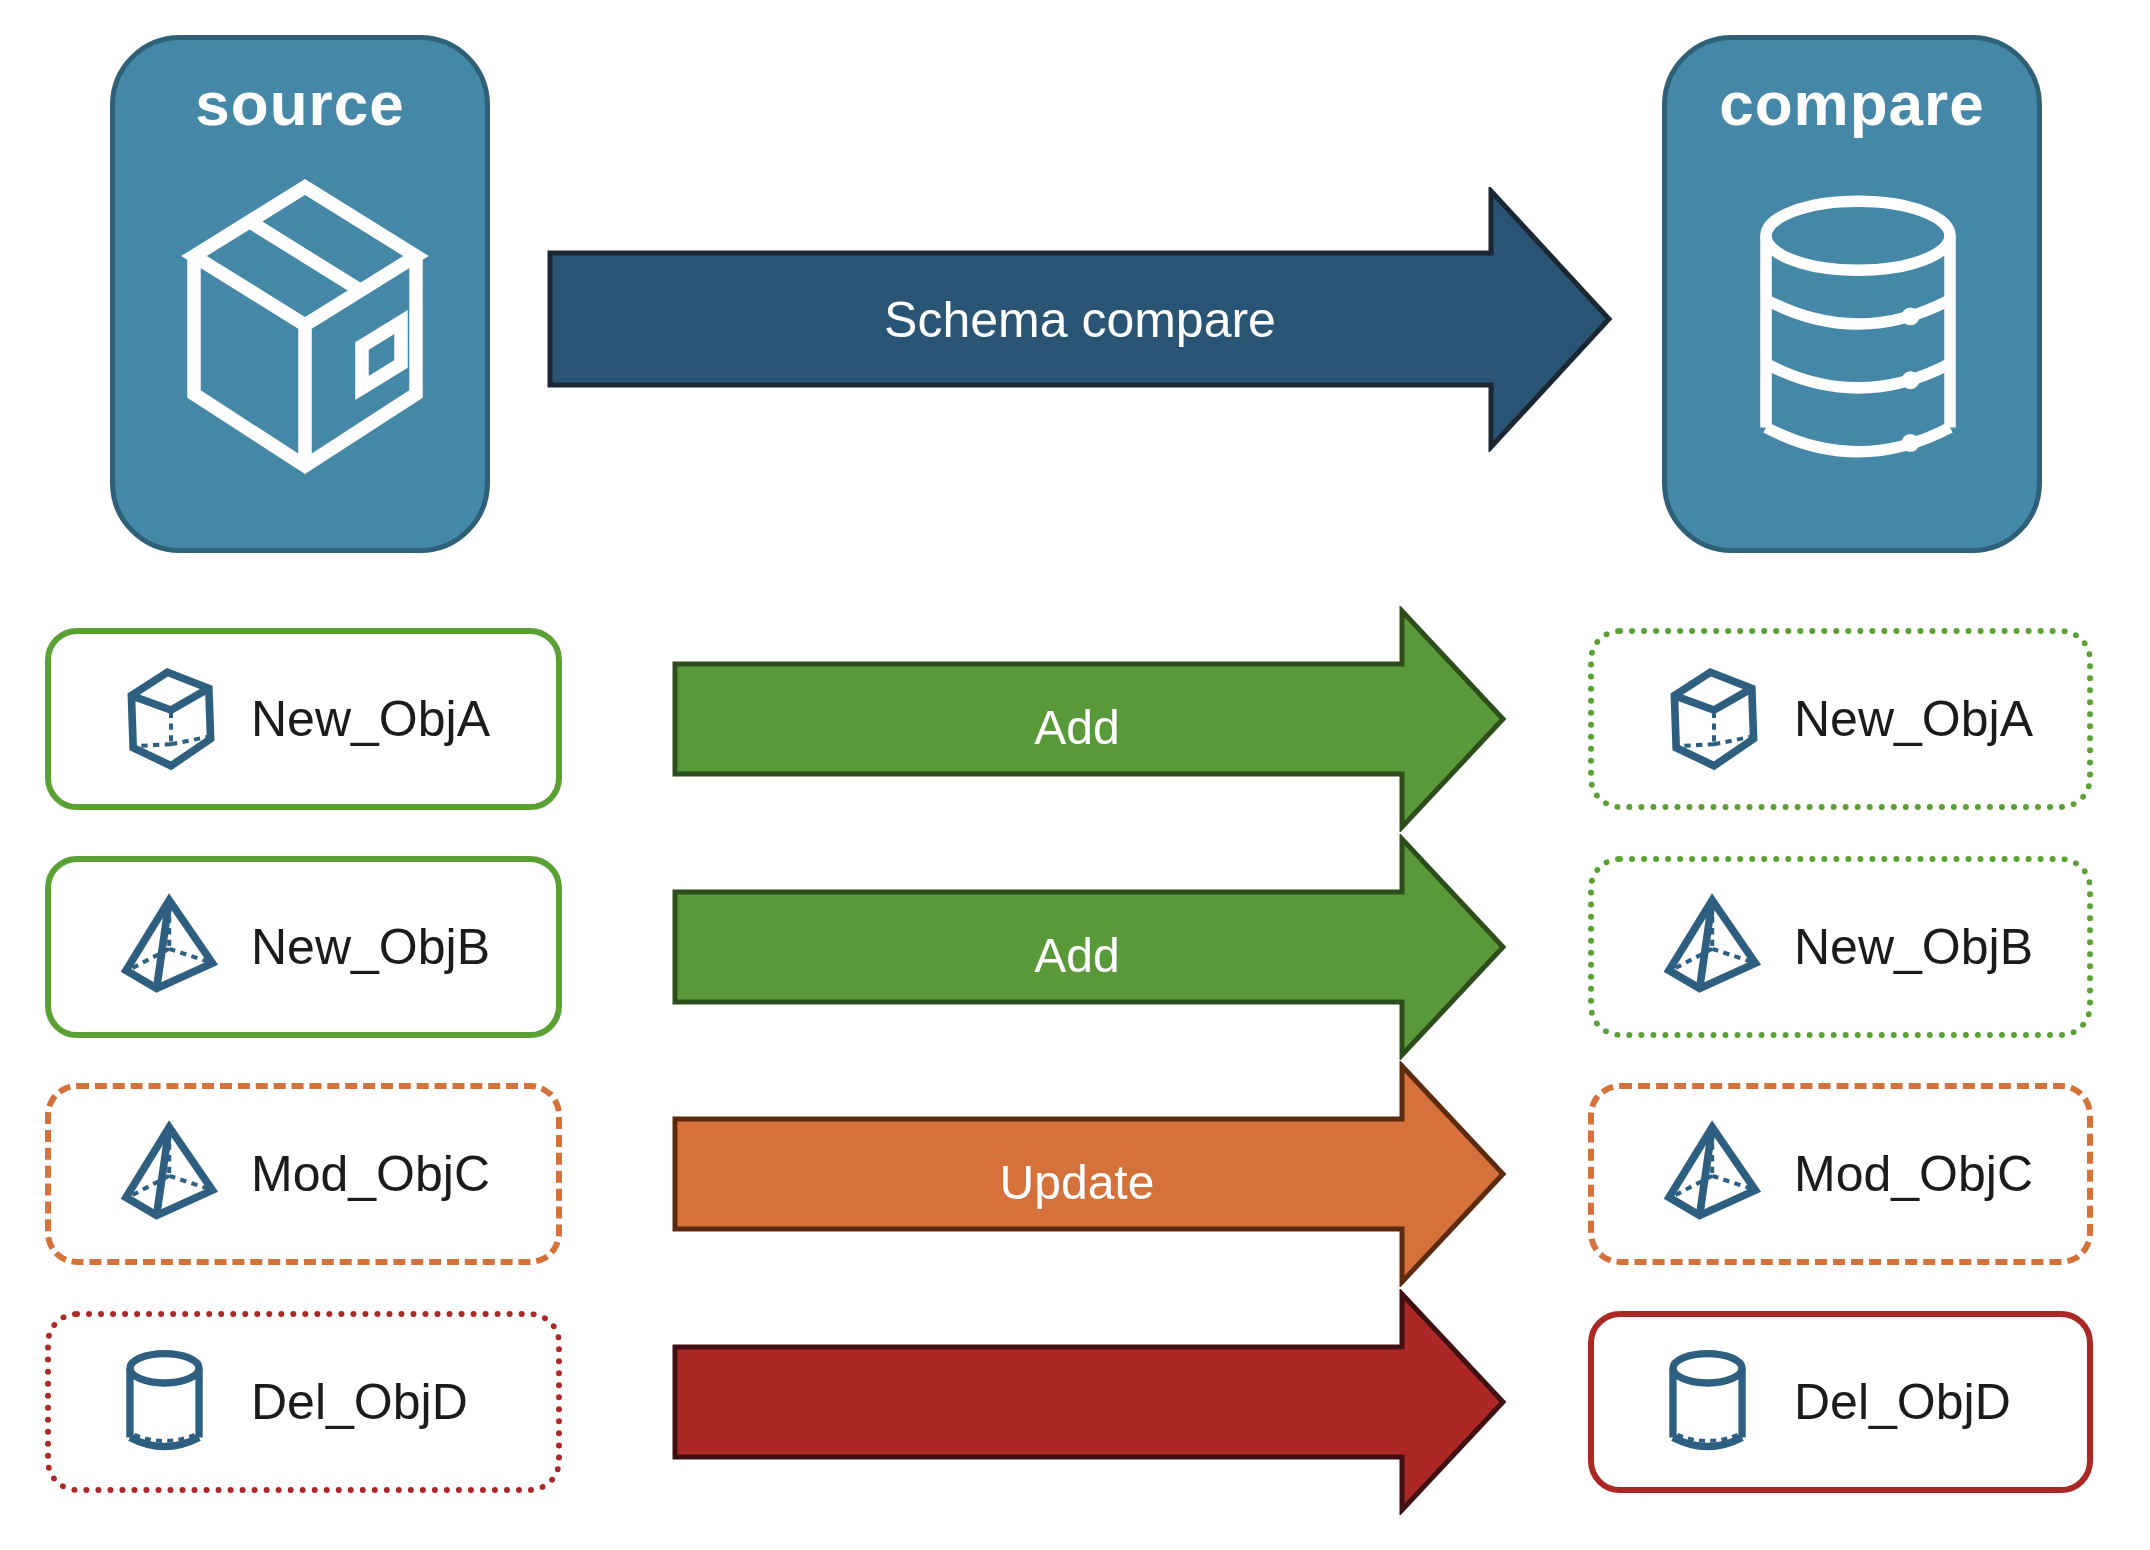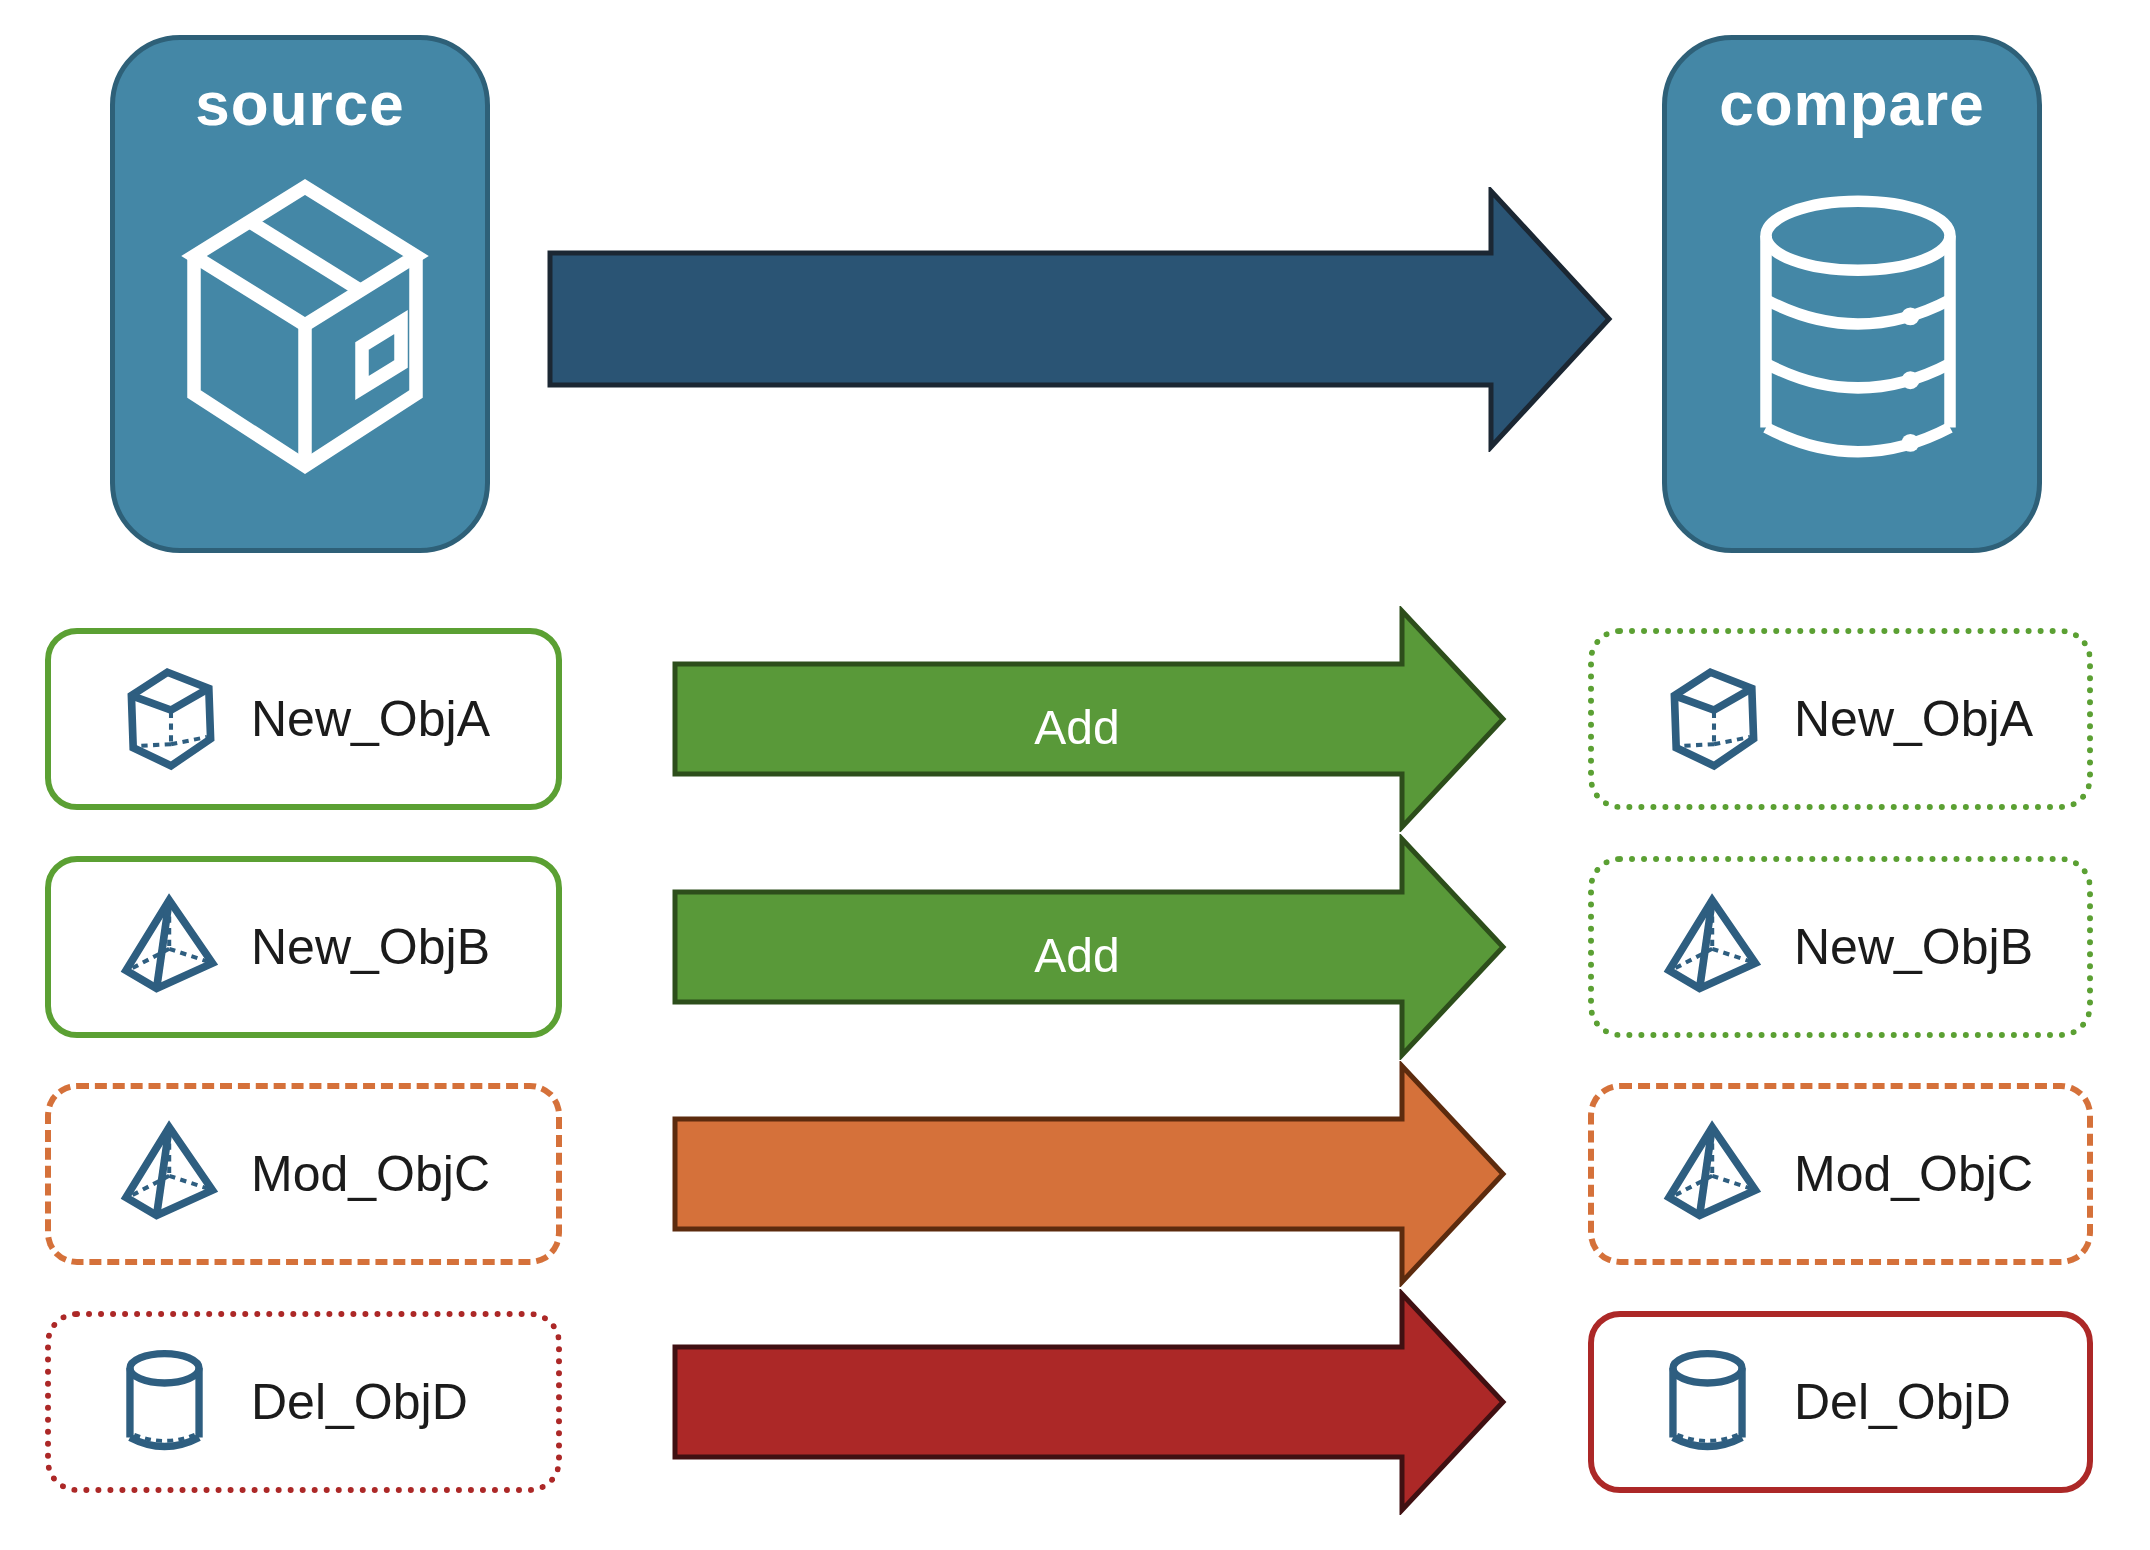--- a/index.html
+++ b/index.html
@@ -93,20 +93,21 @@
       <path d="M18,138 Q90,176 162,138"></path>
       <circle class="dot" cx="131" cy="101" r="7"></circle>
       <circle class="dot" cx="131" cy="151" r="7"></circle>
       <circle class="dot" cx="131" cy="200" r="7"></circle>
     </svg>
   </div>
 
   <svg class="big-arrow" viewBox="0 0 1066 265">
     <polygon points="3,66 944,66 944,4 1062,132 944,260 944,198 3,198"></polygon>
   </svg>
+  <div class="big-arrow-label">Schema compare</div>
 
   <div class="obj-box left b-solid-green" style="top:628px">
     <svg class="obj-icon ic" width="108" height="108" viewBox="0 0 120 120">
       <path d="M56,8 L102,26 L104,82 L60,112 L18,92 L16,34 Z"></path>
       <path d="M16,34 L60,50 L102,26"></path>
       <path class="hid" d="M60,52 L60,88"></path>
       <path class="hid" d="M60,88 L22,90"></path>
       <path class="hid" d="M60,88 L100,80"></path>
     </svg>
     <div class="obj-label">New_ObjA</div>
@@ -157,20 +158,21 @@
       <path d="M58,8 L44,106"></path>
       <path class="hid" d="M58,26 L58,60"></path>
       <path class="hid" d="M58,62 L16,84"></path>
       <path class="hid" d="M58,62 L100,76"></path>
     </svg>
     <div class="obj-label">Mod_ObjC</div>
   </div>
   <svg class="flow-arrow arr-orange" style="top:1061px" viewBox="0 0 835 226">
     <polygon points="3,58 730,58 730,5 831,113 730,221 730,168 3,168"></polygon>
   </svg>
+  <div class="arrow-label" style="top:1118px">Update</div>
   <div class="obj-box right b-dashed-orange" style="top:1083px">
     <svg class="obj-icon ic" width="108" height="108" viewBox="0 0 120 120">
       <path d="M58,8 L10,86 L44,106 L106,78 Z"></path>
       <path d="M58,8 L44,106"></path>
       <path class="hid" d="M58,26 L58,60"></path>
       <path class="hid" d="M58,62 L16,84"></path>
       <path class="hid" d="M58,62 L100,76"></path>
     </svg>
     <div class="obj-label">Mod_ObjC</div>
   </div>

